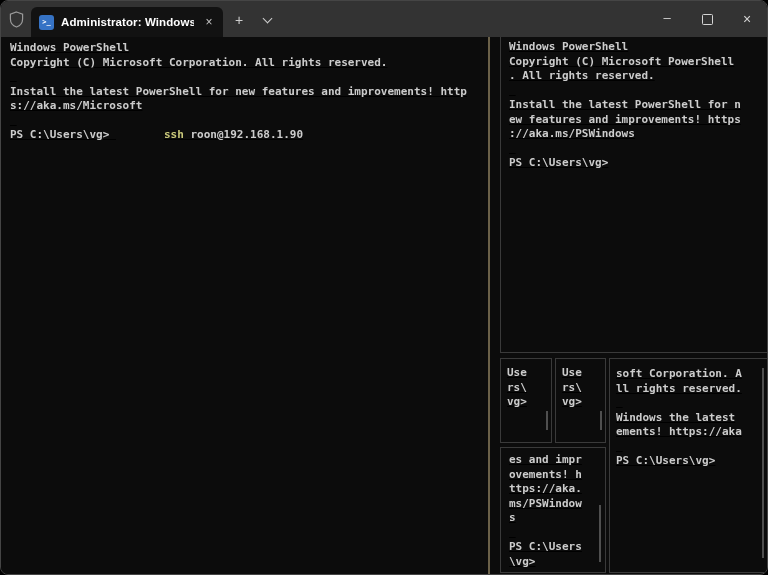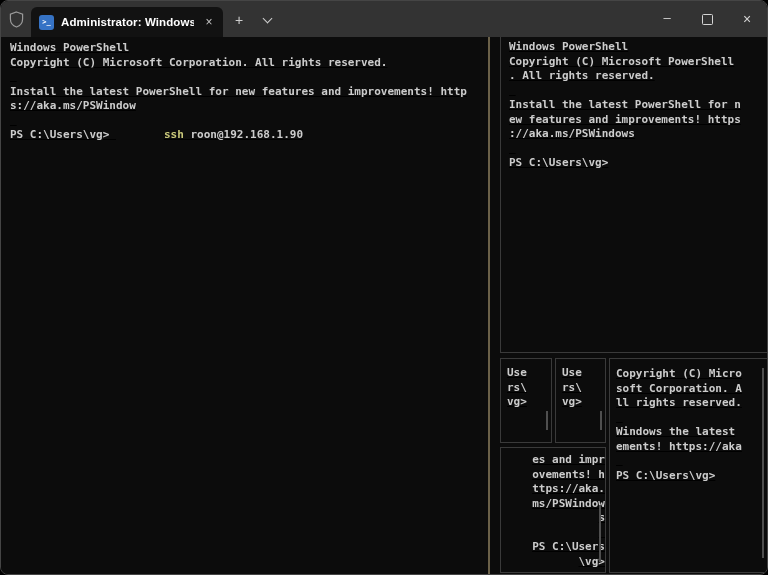--- a/index.html
+++ b/index.html
@@ -24,21 +24,21 @@
   
   .pane{position:absolute;background:var(--bg,#0c0c0c);overflow:hidden;text-decoration:underline;}
   .tline{font-family:"DejaVu Sans Mono","Liberation Mono",monospace;font-size:11px;line-height:14.5px;
     font-weight:bold;color:var(--fg,#cccccc);white-space:pre;}
   .cmd{color:var(--command,#c9c87a);margin-left:48px;}
   .pane-left{left:0;top:36px;width:489px;height:537px;border-right:2px solid var(--focus-border,#6b6149);padding:4px 0 0 9px;box-sizing:border-box;}
   .pane-topright{left:499px;top:36px;width:268px;height:316px;border-left:1px solid var(--pane-border,#3a3a3a);
     border-bottom:1px solid var(--pane-border,#3a3a3a);padding:3px 0 0 8px;box-sizing:border-box;}
   .pane-s1{left:499px;top:357px;width:52px;height:85px;border:1px solid var(--pane-border,#3a3a3a);padding:7px 0 0 6px;box-sizing:border-box;}
   .pane-s2{left:554px;top:357px;width:51px;height:85px;border:1px solid var(--pane-border,#3a3a3a);padding:7px 0 0 6px;box-sizing:border-box;}
-  .pane-bmid{left:499px;top:446px;width:106px;height:126px;border:1px solid var(--pane-border,#3a3a3a);padding:5px 0 0 8px;box-sizing:border-box;text-align:right;}
+  .pane-bmid{left:499px;top:446px;width:106px;height:126px;border:1px solid var(--pane-border,#3a3a3a);padding:5px 0 0 8px;box-sizing:border-box;}
   .pane-bright{left:608px;top:357px;width:159px;height:215px;border:1px solid var(--pane-border,#3a3a3a);padding:8px 0 0 6px;box-sizing:border-box;}
   .sthumb{position:absolute;width:2px;background:var(--scrollbar,#4f4f4f);}
 </style>
 </head>
 <body>
 
 <div class="window">
 
   <div class="titlebar">
     <div class="shield-wrap">
@@ -67,21 +67,21 @@
         </div>
     </div>
   </div>
 
   <div class="pane pane-left">
     <div>
         <div class="tline">Windows PowerShell</div>
         <div class="tline">Copyright (C) Microsoft Corporation. All rights reserved.</div>
         <div class="tline">&nbsp;</div>
         <div class="tline">Install the latest PowerShell for new features and improvements! http</div>
-        <div class="tline">s://aka.ms/PSWindow</div>
+        <div class="tline">s://aka.ms/Microsoft</div>
         <div class="tline">&nbsp;</div>
       </div>
     <div class="tline"><span>PS C:\Users\vg&gt; </span><span class="cmd">ssh</span><span> roon@192.168.1.90</span></div>
   </div>
 
   <div class="pane pane-topright">
     <div>
         <div class="tline">Windows PowerShell</div>
         <div class="tline">Copyright (C) Microsoft PowerShell</div>
         <div class="tline">. All rights reserved.</div>
@@ -121,21 +121,20 @@
         <div class="tline">s</div>
         <div class="tline">&nbsp;</div>
         <div class="tline">PS C:\Users</div>
         <div class="tline">\vg&gt;</div>
       </div>
     <div class="sthumb" style="right:4px;top:57px;height:57px;"></div>
   </div>
 
   <div class="pane pane-bright">
     <div>
-        <div class="tline">Copyright (C) Micro</div>
         <div class="tline">soft Corporation. A</div>
         <div class="tline">ll rights reserved.</div>
         <div class="tline">&nbsp;</div>
         <div class="tline">Windows the latest</div>
         <div class="tline">ements! https://aka</div>
         <div class="tline">&nbsp;</div>
         <div class="tline">PS C:\Users\vg&gt;</div>
       </div>
     <div class="sthumb" style="right:3px;top:9px;height:190px;"></div>
   </div>

